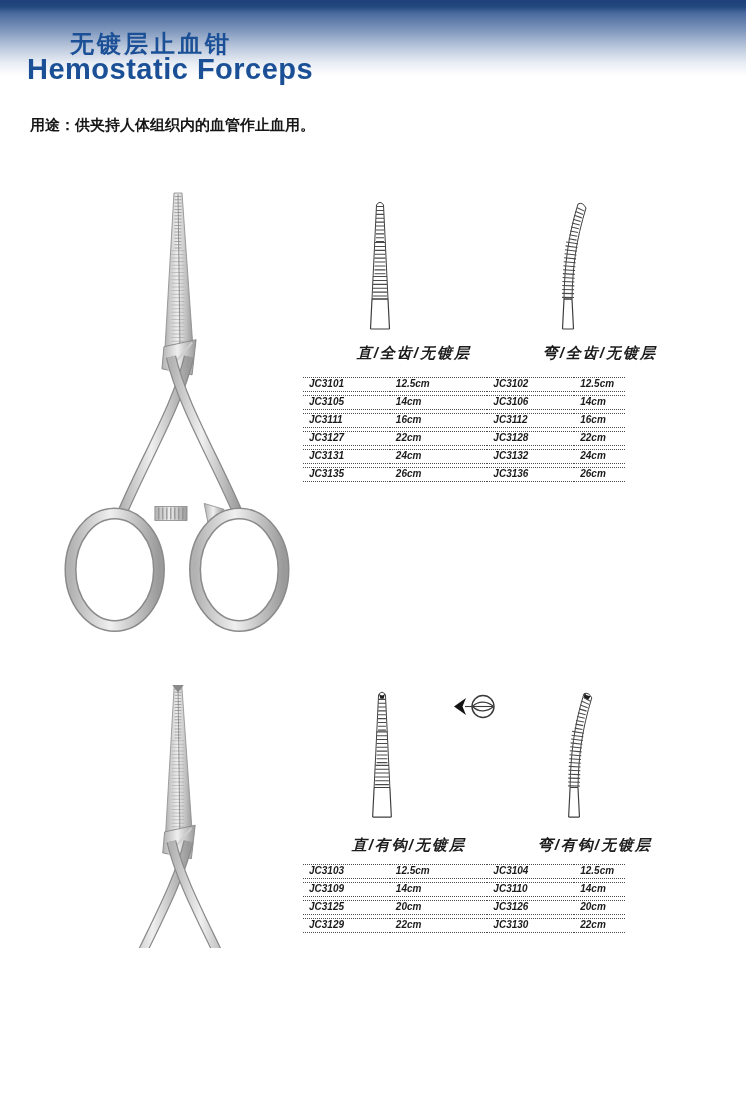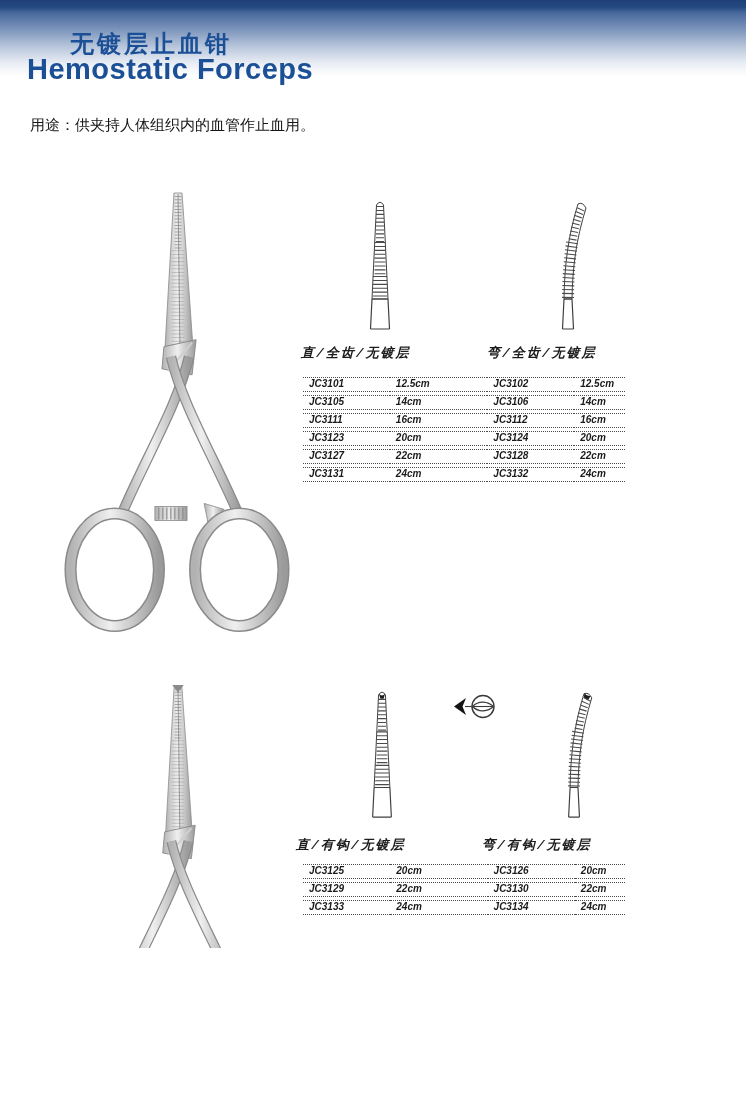--- a/index.html
+++ b/index.html
@@ -6,24 +6,24 @@
   .page{position:relative;width:750px;height:948px;background:#fff;overflow:hidden;
         font-family:"Liberation Sans",sans-serif;}
   
   .band{position:absolute;left:0;top:0;right:4px;height:76px;
         background:linear-gradient(180deg,#1e3f78 0px,#23497f 7px,#49699d 13px,
           #7e96bc 30px,#b6c4da 46px,#e6ebf3 62px,#ffffff 76px);}
   .title-cn{position:absolute;left:70px;top:28px;font-size:24px;font-weight:bold;
         letter-spacing:3px;color:#1b5096;}
   .title-en{position:absolute;left:27px;top:53px;font-size:29px;
         font-weight:600;color:#1b5096;letter-spacing:0.5px;}
-  .usage{position:absolute;left:30px;top:116px;font-size:15px;font-weight:400;color:#161616;}
+  .usage{position:absolute;left:30px;top:116px;font-size:15px;font-weight:700;color:#161616;}
   
-  .tbl-head{position:absolute;width:170px;text-align:left;font-family:Liberation Mono, monospace;
-        font-style:italic;font-weight:bold;font-size:13px;color:#1c1c1c;letter-spacing:2px;}
+  .tbl-head{position:absolute;width:170px;text-align:right;font-family:Liberation Sans, sans-serif;
+        font-style:italic;font-weight:bold;font-size:15px;color:#1c1c1c;letter-spacing:2px;}
   
   table.sizes{position:absolute;width:322px;border-collapse:separate;border-spacing:0 3px;
         font-size:10px;font-weight:bold;font-style:italic;color:#1a1a1a;line-height:1;}
   table.sizes td{border-top:1px dotted #4a4a4a;border-bottom:1px dotted #4a4a4a;
         padding:1px 0 2px 6px;white-space:nowrap;}
   table.sizes td:nth-child(1){width:86px;}
   table.sizes td:nth-child(2){width:98px;}
   table.sizes td:nth-child(3){width:86px;}
   table.sizes td:nth-child(4){width:46px;}
   .abs{position:absolute;}
@@ -105,36 +105,36 @@
           <td>JC3106</td>
           <td>14cm</td>
         </tr>
         <tr>
           <td>JC3111</td>
           <td>16cm</td>
           <td>JC3112</td>
           <td>16cm</td>
         </tr>
         <tr>
-          <td>JC3123</td>
-          <td>20cm</td>
-          <td>JC3124</td>
-          <td>20cm</td>
-        </tr>
-        <tr>
           <td>JC3127</td>
           <td>22cm</td>
           <td>JC3128</td>
           <td>22cm</td>
         </tr>
         <tr>
           <td>JC3131</td>
           <td>24cm</td>
           <td>JC3132</td>
           <td>24cm</td>
+        </tr>
+        <tr>
+          <td>JC3135</td>
+          <td>26cm</td>
+          <td>JC3136</td>
+          <td>26cm</td>
         </tr>
       </tbody>
   </table>
 
   <svg class="abs" style="left:56px;top:683px;" width="244" height="420" viewBox="0 0 240 440">
     <use href="#forceps" x="0" y="0" width="240" height="440"></use>
     <polygon points="114,2 126,2 120,10" fill="#8a8a8a"></polygon>
   </svg>
 
   <svg class="abs" style="left:364px;top:688px;" width="36" height="134" viewBox="0 0 36 136">
@@ -161,33 +161,39 @@
     <path d="M24.5 42 C27 28 29.5 18 33.5 11" stroke="#4a4a4a" stroke-width="8" fill="none" stroke-dasharray="1.1 2.8"></path>
     <path d="M16 101 L14.5 131 M24 101 L25.5 131 M16 101 H24 M14.5 131 H25.5" stroke="#3f3f3f" stroke-width="1.2" fill="none"></path>
   </svg>
 
   <div class="tbl-head" style="left:296px;top:836px;">直/有钩/无镀层</div>
   <div class="tbl-head" style="left:482px;top:836px;">弯/有钩/无镀层</div>
 
   <table class="sizes" style="left:303px;top:861px;">
     <tbody>
         <tr>
+          <td>JC3103</td>
+          <td>12.5cm</td>
+          <td>JC3104</td>
+          <td>12.5cm</td>
+        </tr>
+        <tr>
+          <td>JC3109</td>
+          <td>14cm</td>
+          <td>JC3110</td>
+          <td>14cm</td>
+        </tr>
+        <tr>
           <td>JC3125</td>
           <td>20cm</td>
           <td>JC3126</td>
           <td>20cm</td>
         </tr>
         <tr>
           <td>JC3129</td>
           <td>22cm</td>
           <td>JC3130</td>
           <td>22cm</td>
         </tr>
-        <tr>
-          <td>JC3133</td>
-          <td>24cm</td>
-          <td>JC3134</td>
-          <td>24cm</td>
-        </tr>
       </tbody>
   </table>
 
 </div>
 
 </body></html>

